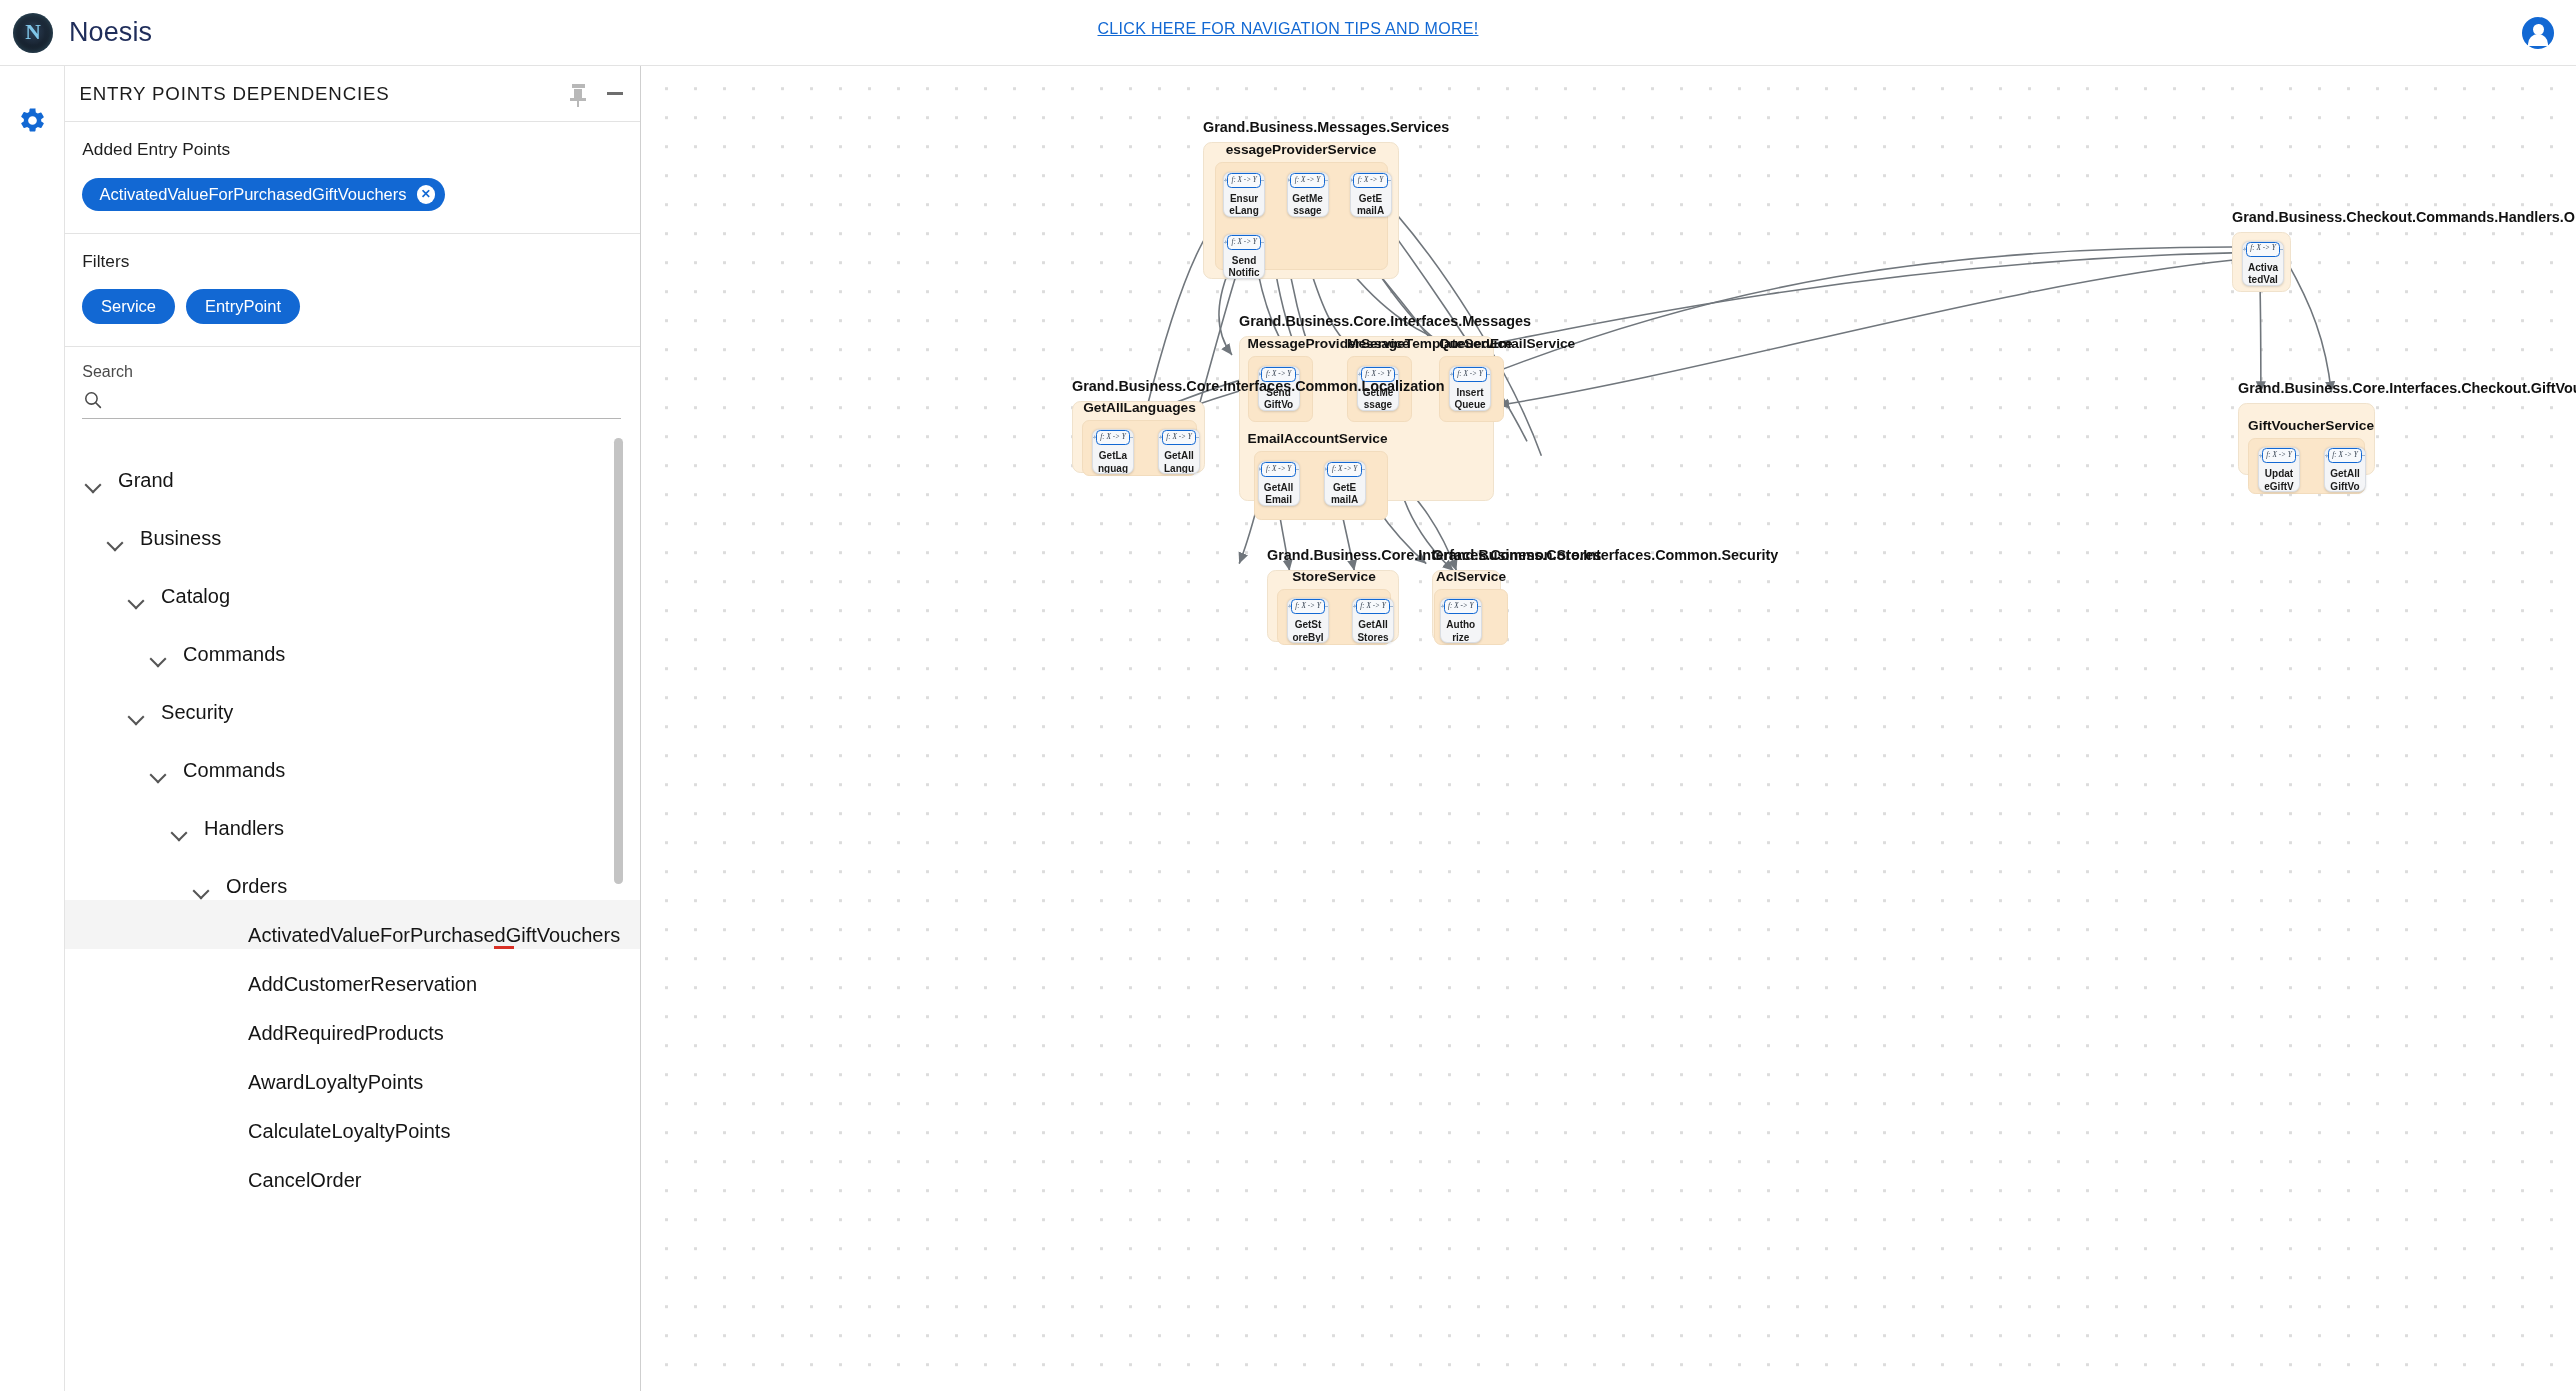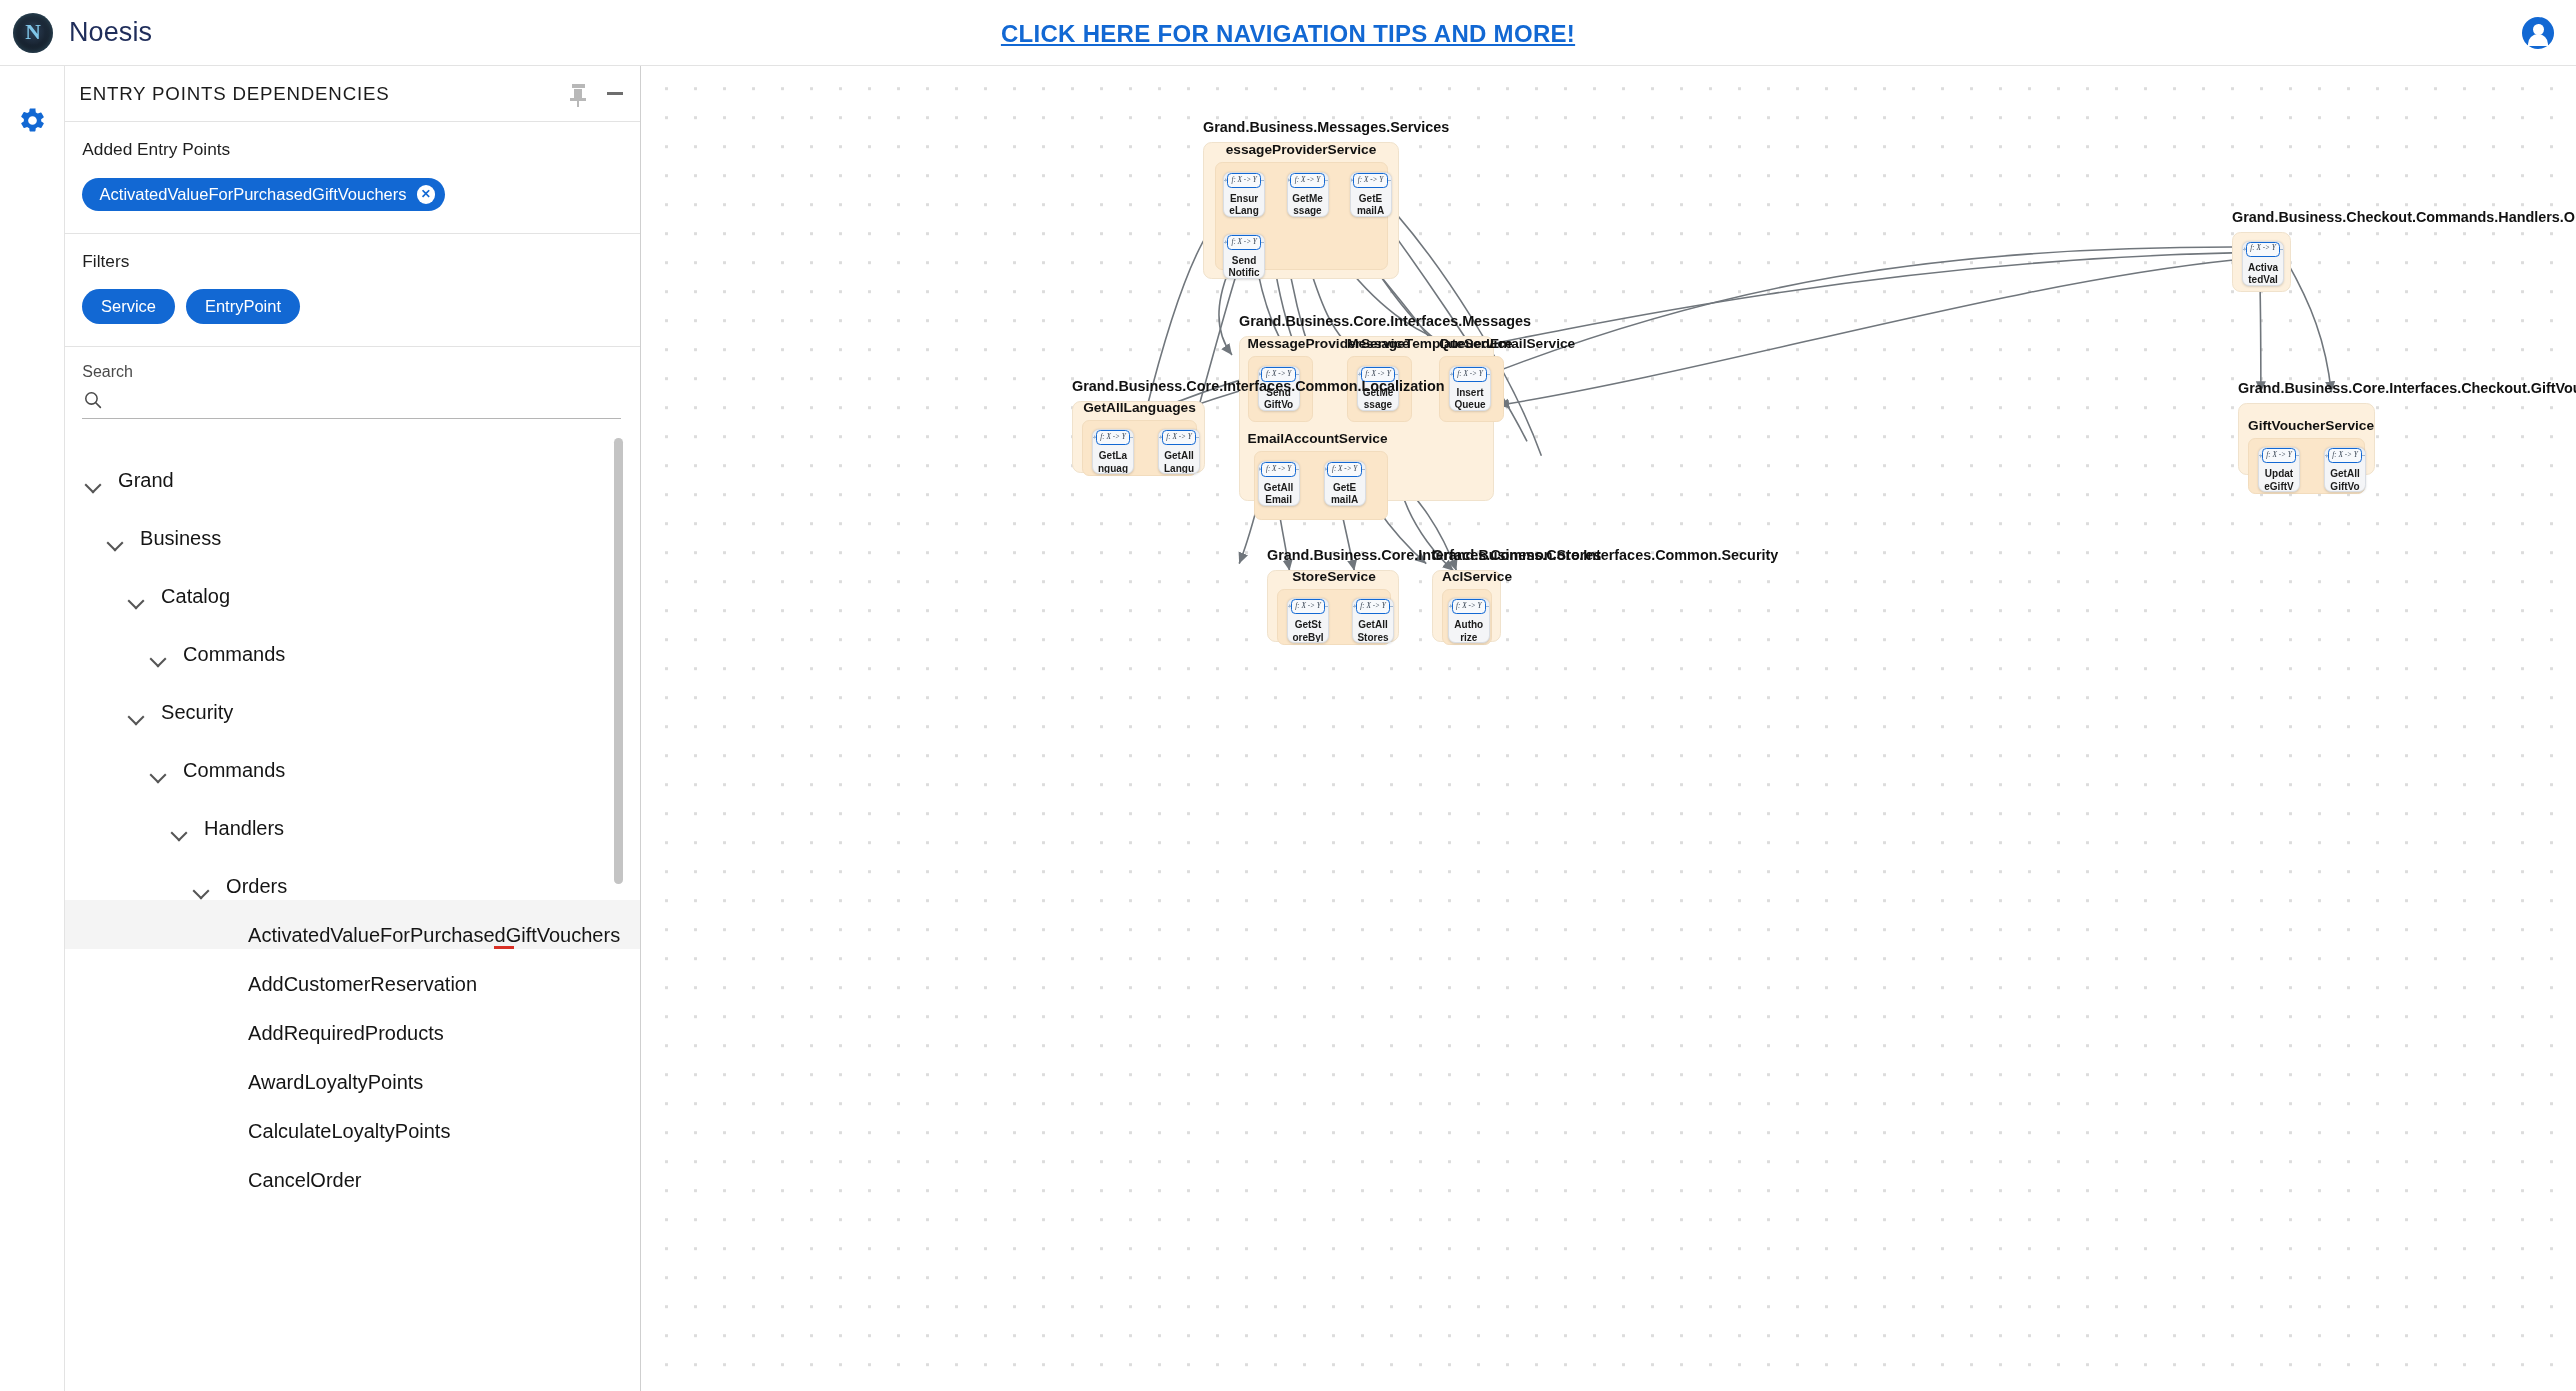--- a/index.html
+++ b/index.html
@@ -26,21 +26,21 @@
     font-family: "Liberation Serif", serif;
     box-shadow: inset 0 0 7.2px rgba(120,200,235,.35);
   }
   .brand-name { font-size: 27px; color: #1f2d5a; font-weight: 500; letter-spacing: 0.1px; }
   .nav-tip {
     position: absolute; left: 0; right: 0; top: 20px;
     text-align: center; pointer-events: none;
   }
   .nav-tip a {
     pointer-events: auto;
-    font-size: 24px; font-weight: bold; color: #1268d3;
+    font-size: 16px; font-weight: normal; color: #1268d3;
     text-decoration: underline; letter-spacing: 0.3px;
   }
   .avatar {
     position: absolute; right: 21.6px; top: 17.3px;
     width: 32px; height: 32px; border-radius: 50%;
     background: #1268d3; display: flex; align-items: center; justify-content: center;
   }
   .avatar .head { position:absolute; width:10.8px; height:10.8px; border-radius:50%; background:#fff; top:6.5px; }
   .avatar .body { position:absolute; width:20px; height:11.5px; border-radius:10px 10px 0 0; background:#fff; bottom:3.6px; }
 
@@ -599,21 +599,21 @@
                 </div>
                 <div class="node-label">GetAllStores</div>
               </div>
             </div>
           </div>
         </div>
       </div>
       <div class="ns" style="left: 790px; top: 471px; width: 69px; height: 72px;">
         <div class="ns-title">Grand.Business.Core.Interfaces.Common.Security</div>
         <div class="ns-body">
-          <div class="svc" style="left: 10px; top: 18.7px; width: 50px; height: 56px;">
+          <div class="svc" style="left: 2px; top: 18.7px; width: 74px; height: 56px;">
             <div class="svc-title">AclService</div>
             <div class="svc-body">
               <div class="node" style="left: 5.8px; top: 9.4px; width: 42px; height: 45px;">
                 <div class="node-icon">
                   <span class="fx">
                     <span class="fx-arrow"></span>
                     <span class="fx-core">f: X -&gt; Y</span>
                     <span class="fx-arrow"></span>
                   </span>
                 </div>

